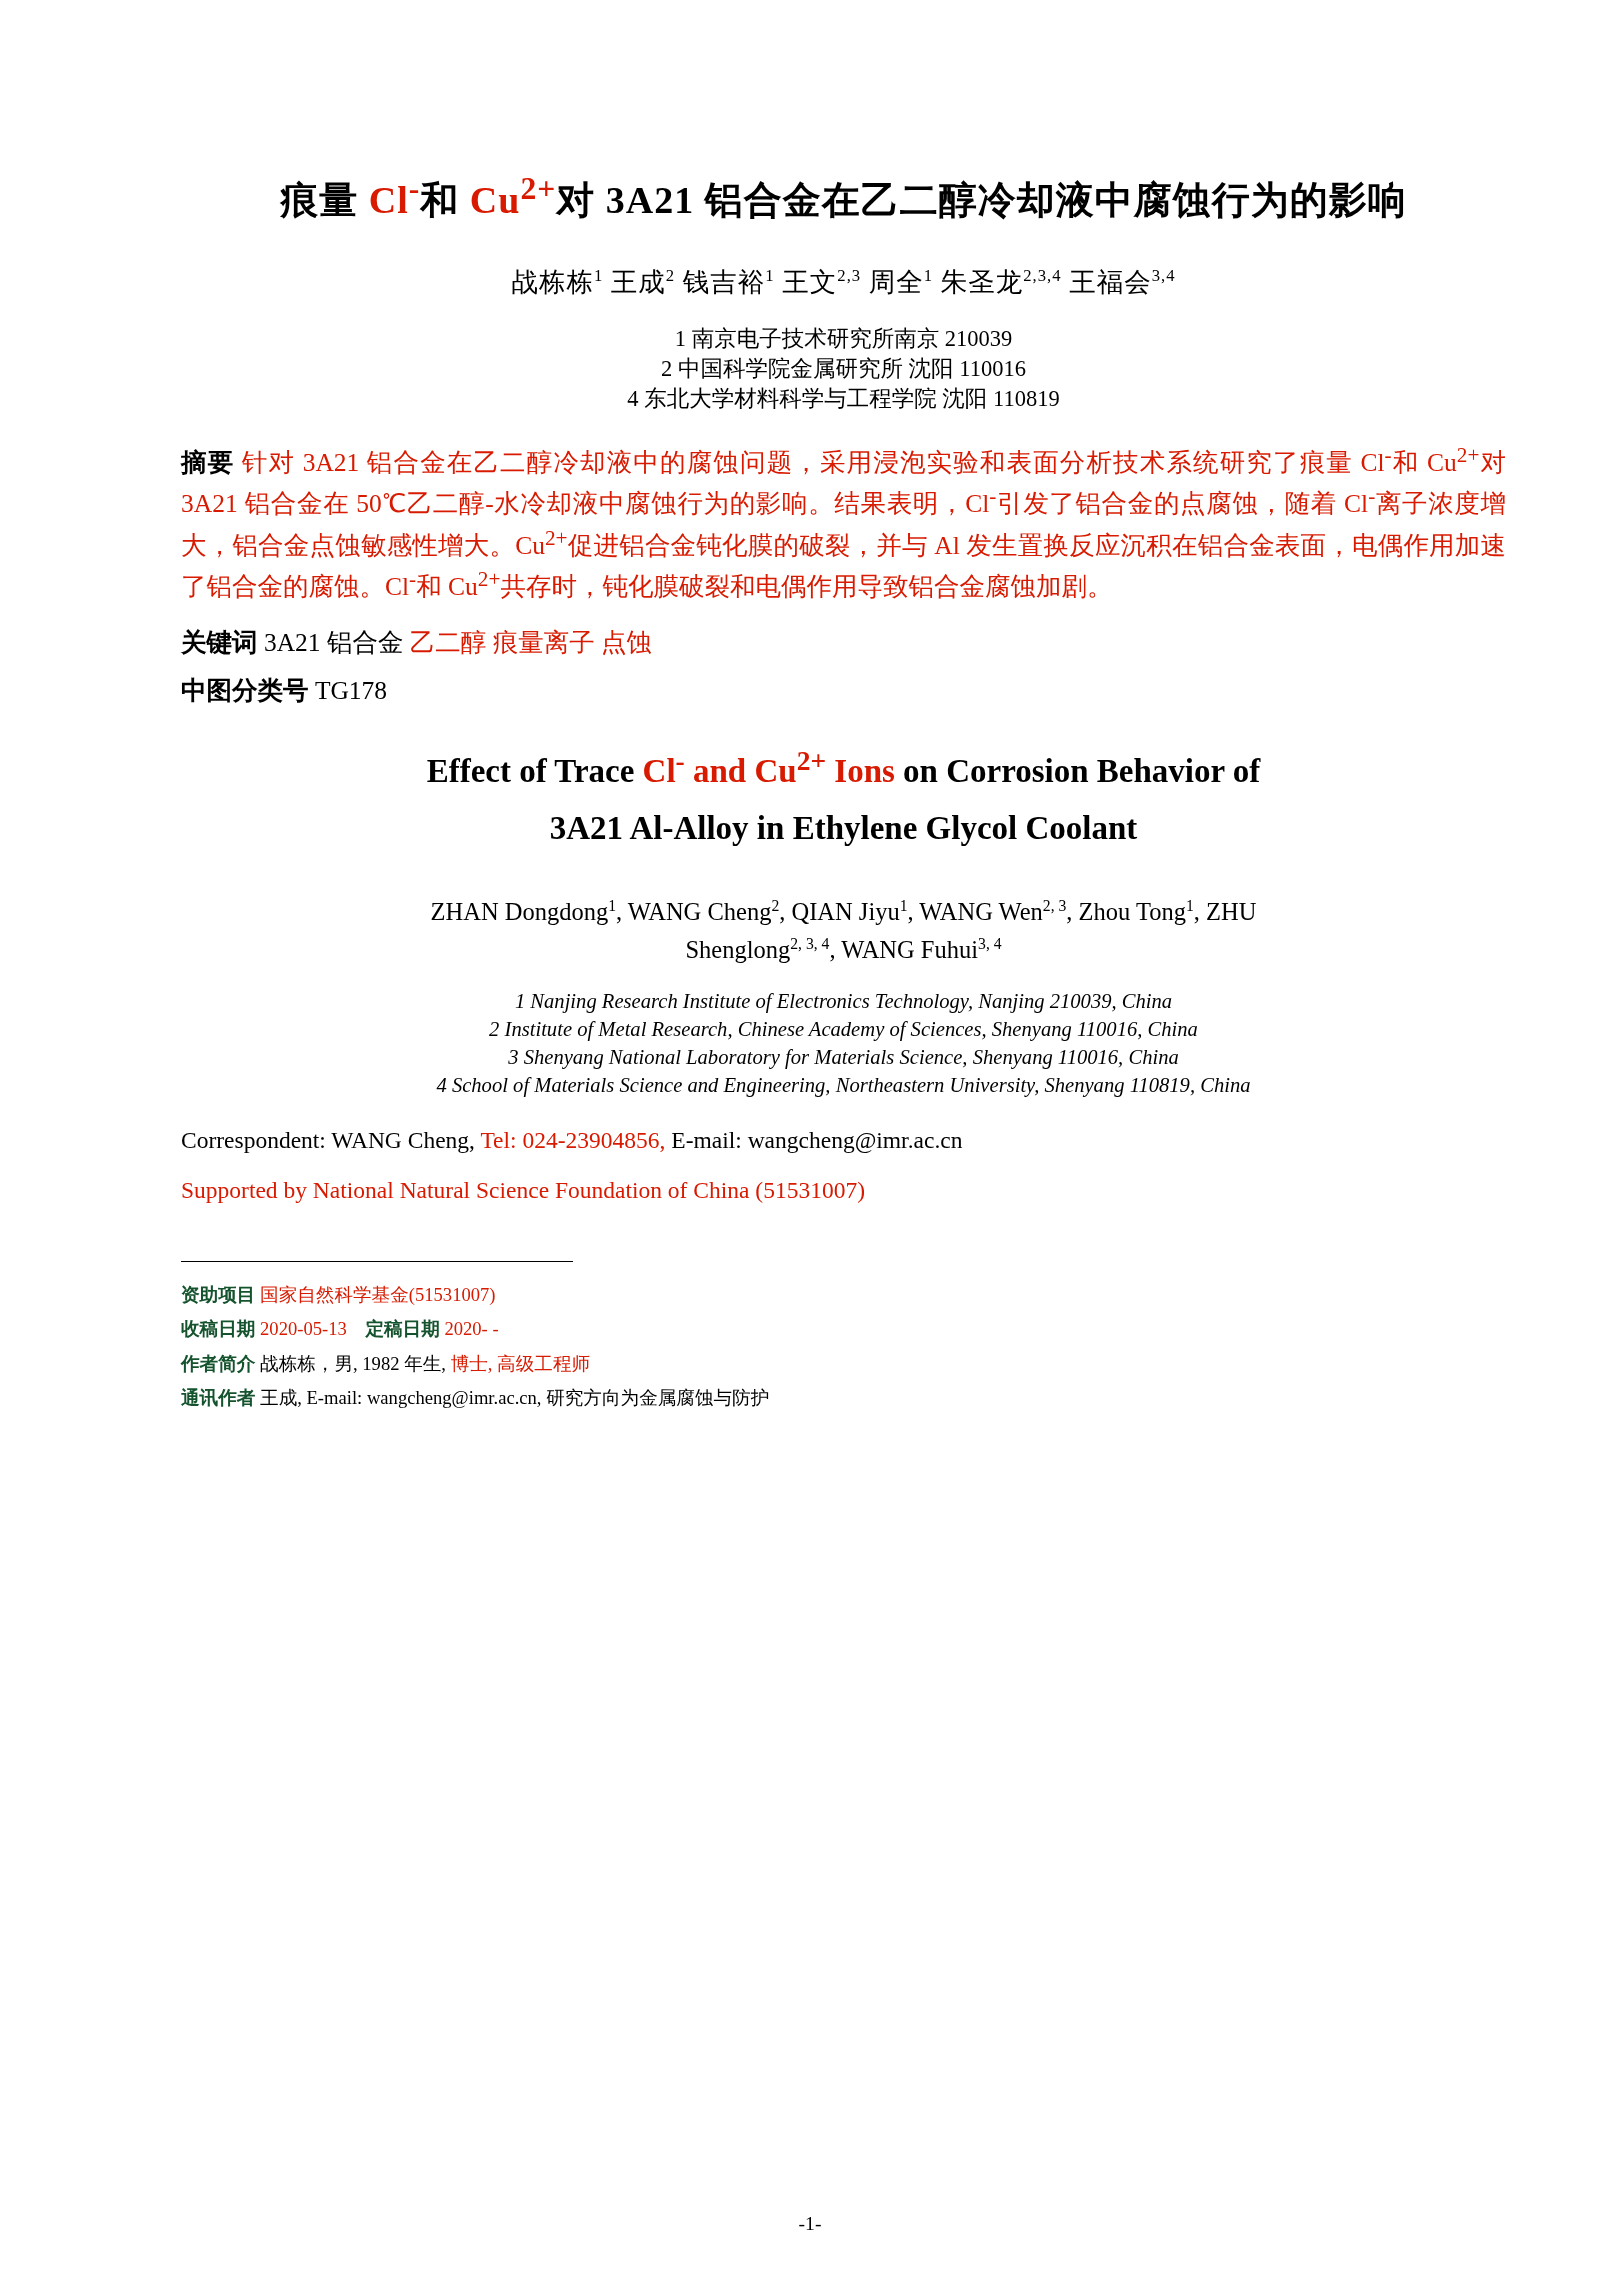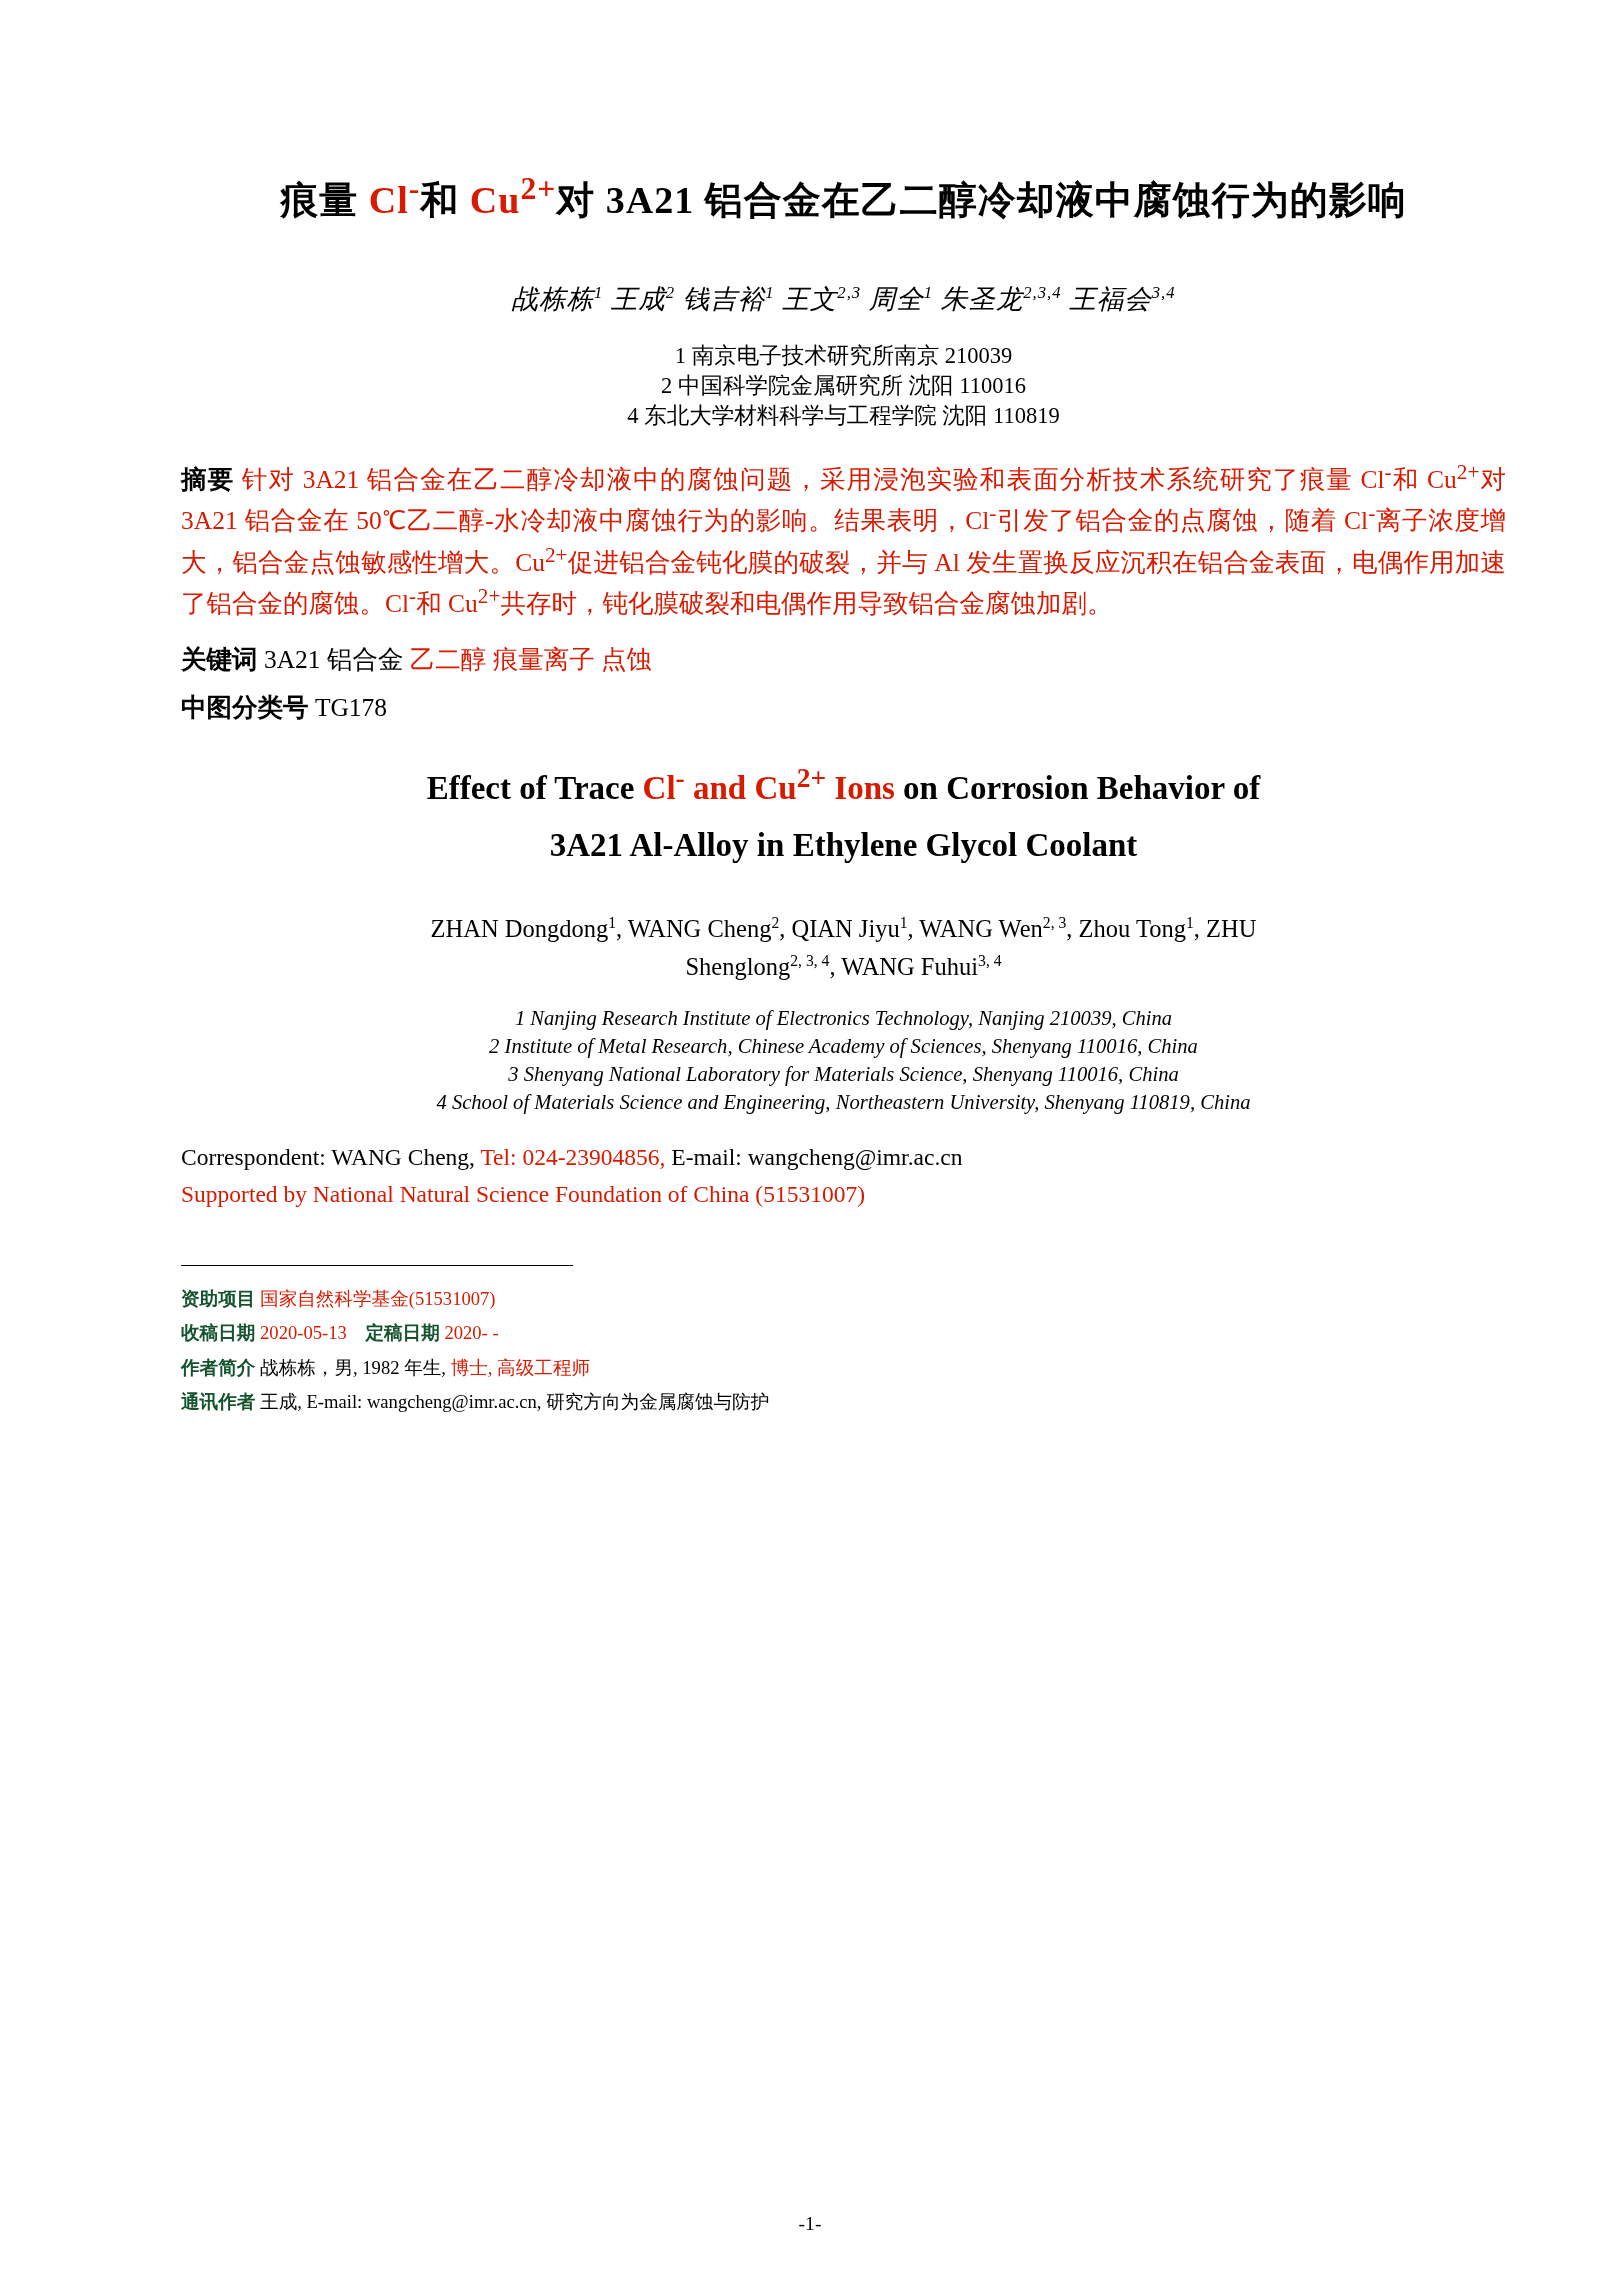--- a/index.html
+++ b/index.html
@@ -25,23 +25,22 @@
   .title-cn {
     font-size: 38px;
     font-weight: bold;
     text-align: center;
     line-height: 1.5;
     letter-spacing: 1px;
   }
   .authors-cn {
     text-align: center;
     font-size: 26.5px;
-    margin-top: 52px;
+    margin-top: 35px;
     letter-spacing: 1px;
-    font-style: italic;
   }
   .authors-cn sup { font-size: 16.7px; }
   .affil-cn {
     text-align: center;
     font-size: 22.5px;
     margin-top: 23.5px;
     line-height: 1.35;
   }
   .abstract-cn {
     margin-top: 27.4px;
@@ -82,21 +81,21 @@
     text-align: center;
     line-height: 1.3;
   }
   .affil-en div { margin-top: 1px; }
   .correspondent {
     margin-top: 29px;
     font-size: 23.5px;
     text-align: left;
   }
   .support {
-    margin-top: 10px;
+    margin-top: 23px;
     font-size: 23.5px;
     text-align: left;
   }
   .footnote-rule {
     margin-top: 57px;
     width: 392px;
     border-top: 1.5px solid #000;
   }
   .footnotes {
     margin-top: 15.7px;

